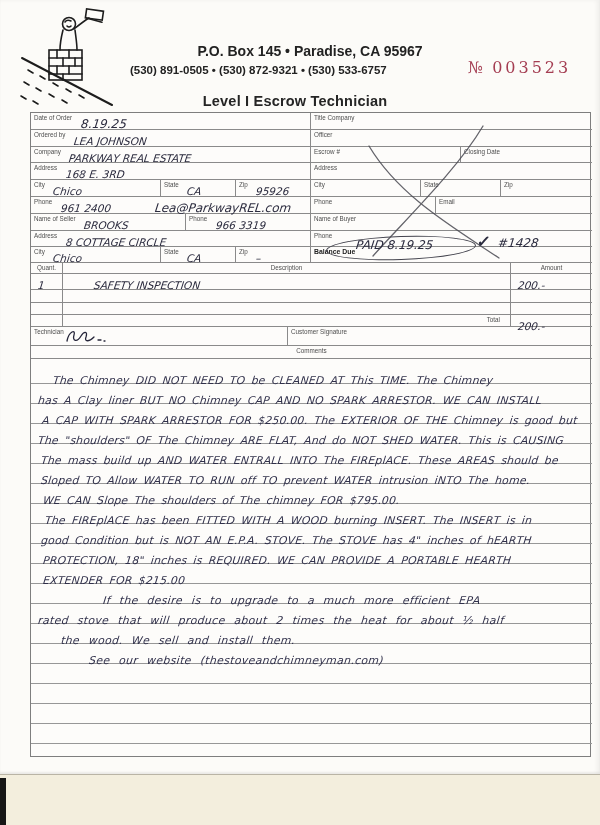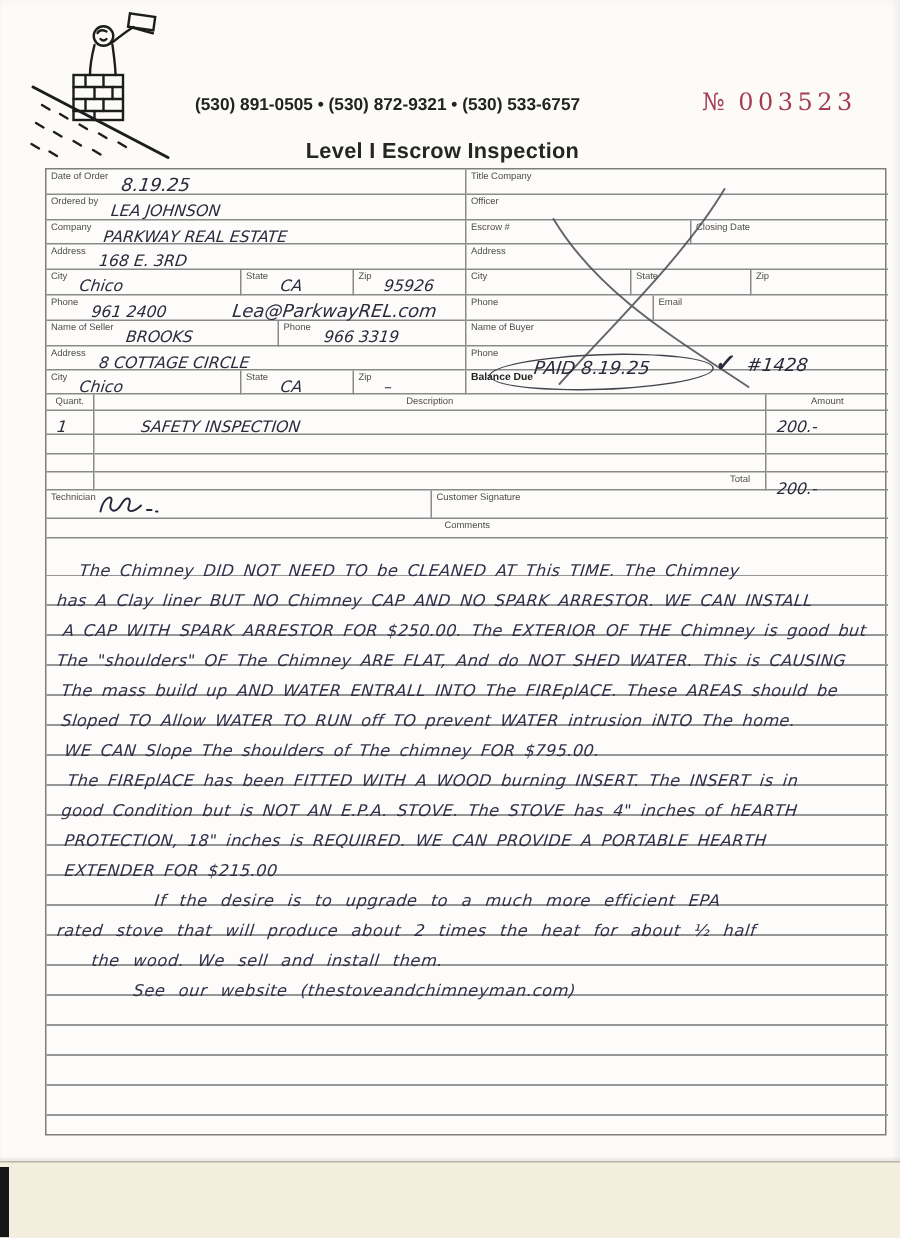--- a/index.html
+++ b/index.html
@@ -71,23 +71,24 @@
         <path d="M58 21 C63 17 68 13 73 10"></path>
         <rect x="70" y="2" width="17" height="9" transform="rotate(8 78 6)"></rect>
         <path d="M71 11 l16 2" transform="rotate(8 78 6)"></path>
         <rect x="33" y="42" width="33" height="30"></rect>
         <path d="M33 50 h33 M33 58 h33 M33 66 h33"></path>
         <path d="M41 42 v8 M53 42 v8 M47 50 v8 M59 50 v8 M41 58 v8 M53 58 v8 M47 66 v6"></path>
         <path d="M6 50 L96 97" stroke-width="2"></path>
         <path d="M12 62 l5 3 M24 68 l5 3 M37 75 l5 3 M50 81 l5 3 M63 87 l5 3 M8 74 l5 3 M20 80 l5 3 M33 86 l5 3 M46 92 l5 3 M5 88 l5 3 M17 93 l5 3"></path>
       </g>
     </svg>
+    <div class="po-line">P.O. Box 145 • Paradise, CA 95967</div>
     <div class="phone-line">(530) 891-0505 • (530) 872-9321 • (530) 533-6757</div>
     <div class="stamp"><span>№</span><span class="num">003523</span></div>
-    <div class="form-title">Level I Escrow Inspection</div>
+    <div class="form-title">Level I Escrow Technician</div>
 
     <div class="form">
 
       <div class="cell" style="left:0;top:0;width:280px;height:17px">
         <span class="lbl">Date of Order</span>
         <span class="hw big">8.19.25</span>
       </div>
       <div class="cell" style="left:0;top:17px;width:280px;height:17px">
         <span class="lbl">Ordered by</span>
         <span class="hw">LEA JOHNSON</span>

